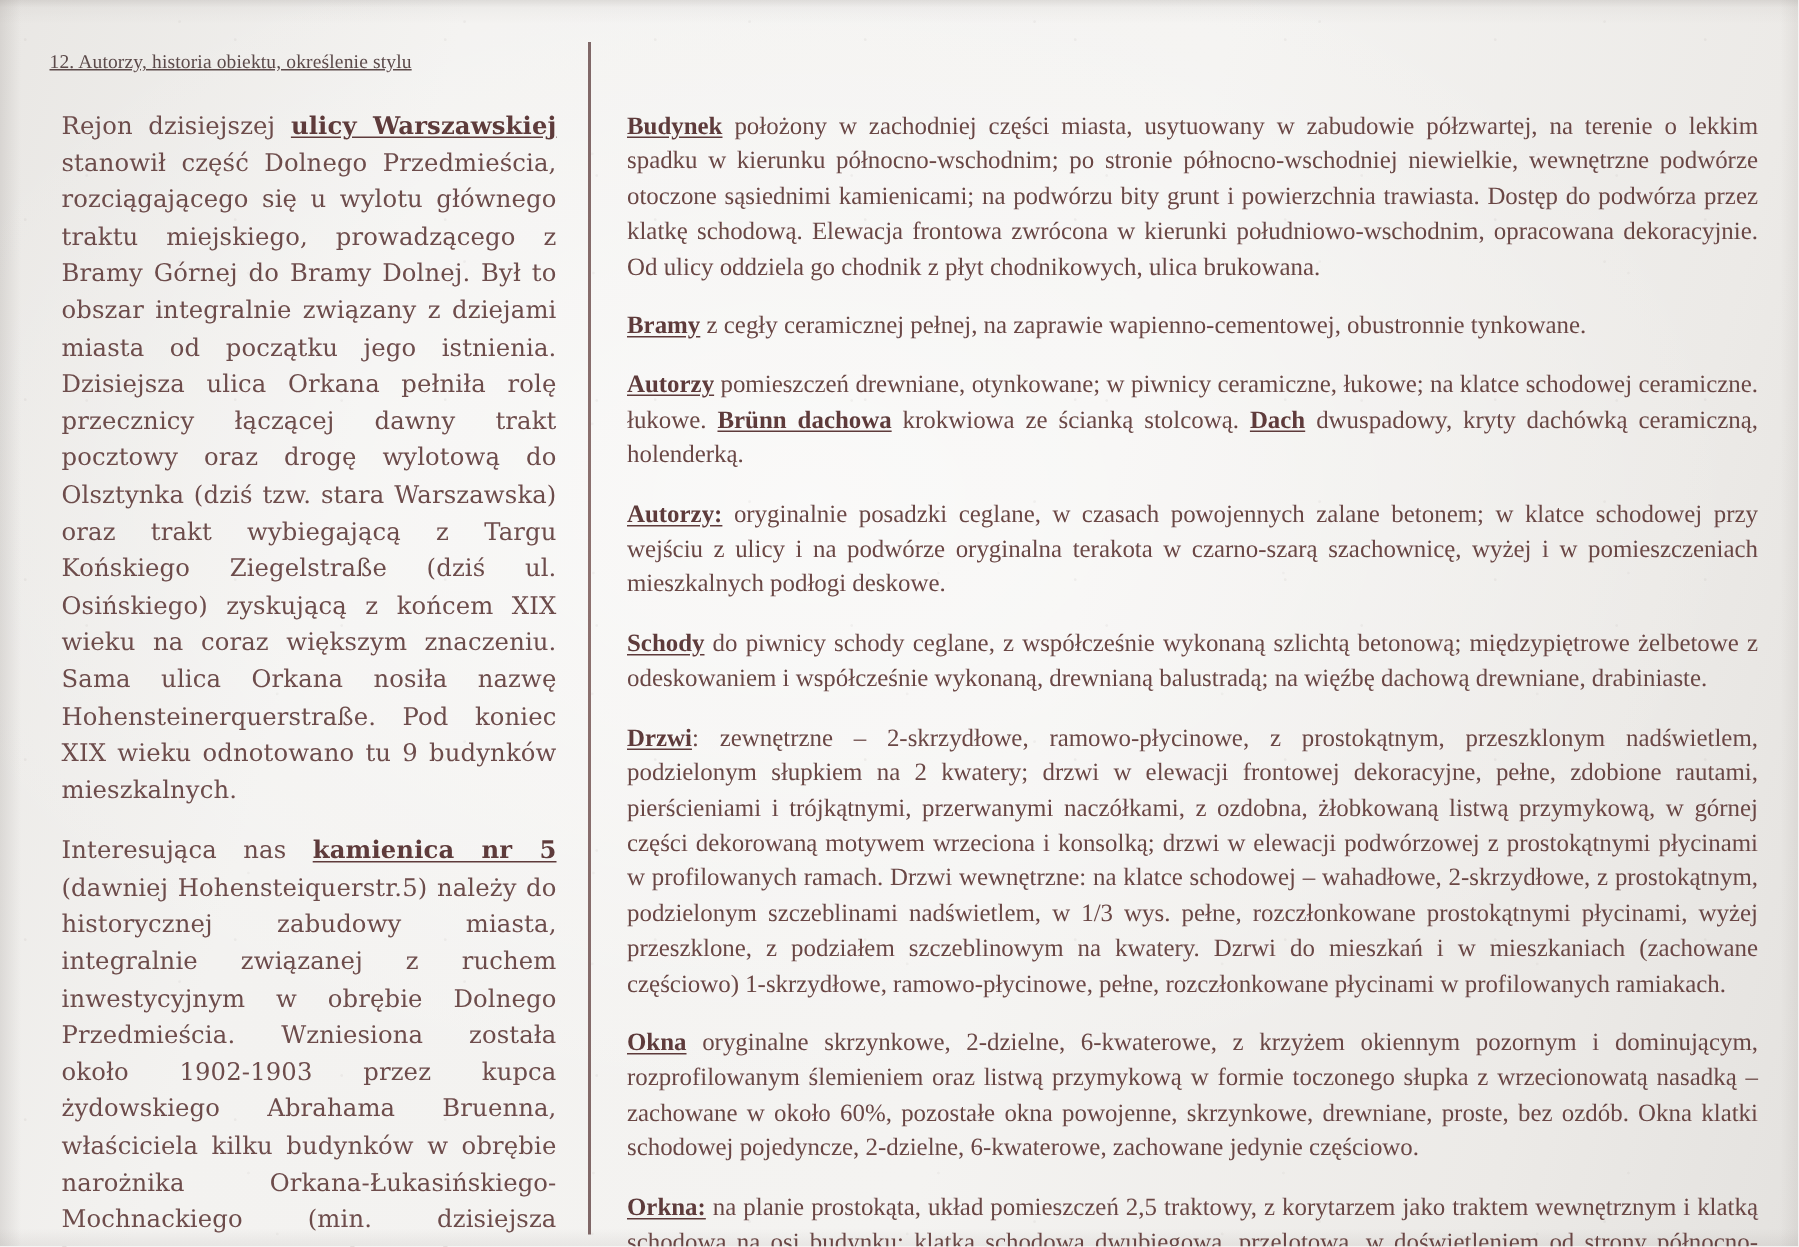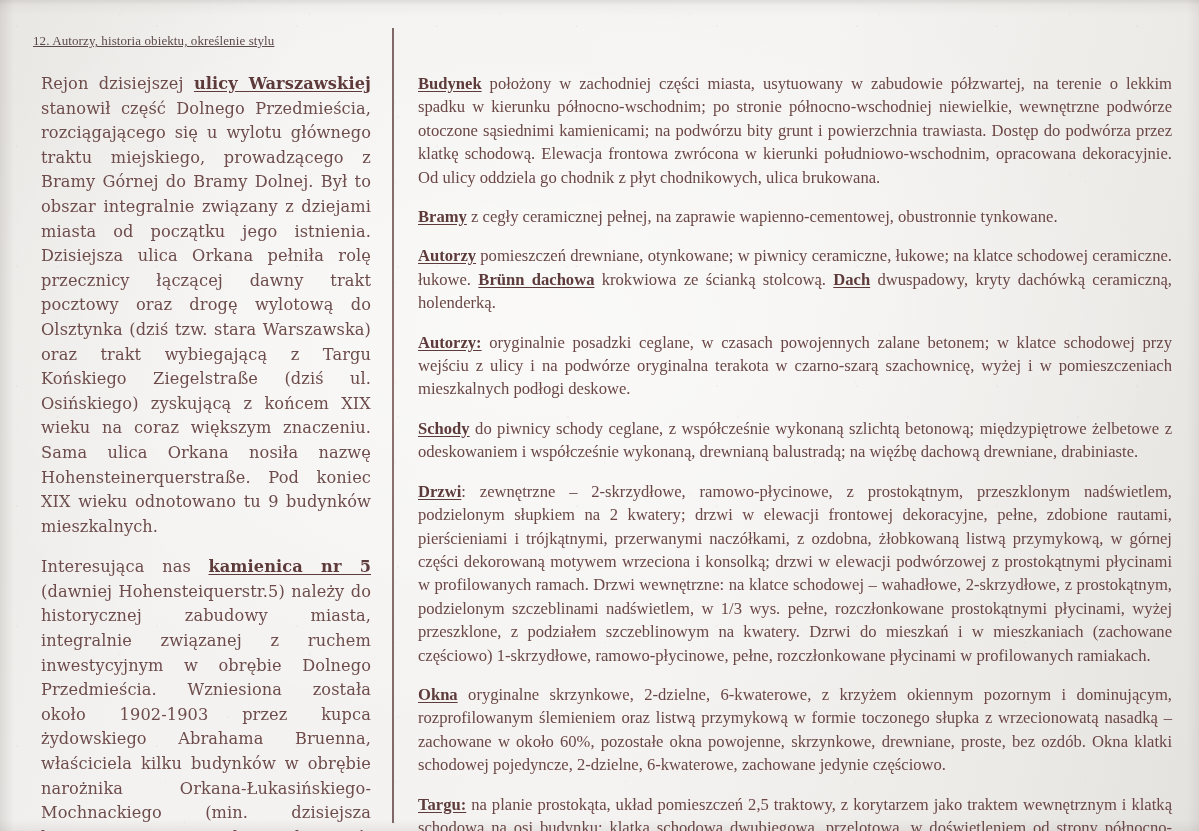--- a/index.html
+++ b/index.html
@@ -151,18 +151,18 @@
       </div>
 
     <div class="col" id="col-right">
         <p><span class="hl">Budynek</span> położony w zachodniej części miasta, usytuowany w zabudowie półzwartej, na terenie o lekkim spadku w kierunku północno-wschodnim; po stronie północno-wschodniej niewielkie, wewnętrzne podwórze otoczone sąsiednimi kamienicami; na podwórzu bity grunt i powierzchnia trawiasta. Dostęp do podwórza przez klatkę schodową. Elewacja frontowa zwrócona w kierunki południowo-wschodnim, opracowana dekoracyjnie. Od ulicy oddziela go chodnik z płyt chodnikowych, ulica brukowana.</p>
         <p><span class="hl">Bramy</span> z cegły ceramicznej pełnej, na zaprawie wapienno-cementowej, obustronnie tynkowane.</p>
         <p><span class="hl">Autorzy</span> pomieszczeń drewniane, otynkowane; w piwnicy ceramiczne, łukowe; na klatce schodowej ceramiczne. łukowe. <span class="hl">Brünn dachowa</span> krokwiowa ze ścianką stolcową. <span class="hl">Dach</span> dwuspadowy, kryty dachówką ceramiczną, holenderką.</p>
         <p><span class="hl">Autorzy:</span> oryginalnie posadzki ceglane, w czasach powojennych zalane betonem; w klatce schodowej przy wejściu z ulicy i na podwórze oryginalna terakota w czarno-szarą szachownicę, wyżej i w pomieszczeniach mieszkalnych podłogi deskowe.</p>
         <p><span class="hl">Schody</span> do piwnicy schody ceglane, z współcześnie wykonaną szlichtą betonową; międzypiętrowe żelbetowe z odeskowaniem i współcześnie wykonaną, drewnianą balustradą; na więźbę dachową drewniane, drabiniaste.</p>
         <p><span class="hl">Drzwi</span>: zewnętrzne – 2-skrzydłowe, ramowo-płycinowe, z prostokątnym, przeszklonym nadświetlem, podzielonym słupkiem na 2 kwatery; drzwi w elewacji frontowej dekoracyjne, pełne, zdobione rautami, pierścieniami i trójkątnymi, przerwanymi naczółkami, z ozdobna, żłobkowaną listwą przymykową, w górnej części dekorowaną motywem wrzeciona i konsolką; drzwi w elewacji podwórzowej z prostokątnymi płycinami w profilowanych ramach. Drzwi wewnętrzne: na klatce schodowej – wahadłowe, 2-skrzydłowe, z prostokątnym, podzielonym szczeblinami nadświetlem, w 1/3 wys. pełne, rozczłonkowane prostokątnymi płycinami, wyżej przeszklone, z podziałem szczeblinowym na kwatery. Dzrwi do mieszkań i w mieszkaniach (zachowane częściowo) 1-skrzydłowe, ramowo-płycinowe, pełne, rozczłonkowane płycinami w profilowanych ramiakach.</p>
         <p><span class="hl">Okna</span> oryginalne skrzynkowe, 2-dzielne, 6-kwaterowe, z krzyżem okiennym pozornym i dominującym, rozprofilowanym ślemieniem oraz listwą przymykową w formie toczonego słupka z wrzecionowatą nasadką – zachowane w około 60%, pozostałe okna powojenne, skrzynkowe, drewniane, proste, bez ozdób.  Okna klatki schodowej pojedyncze, 2-dzielne, 6-kwaterowe, zachowane jedynie częściowo.</p>
-        <p><span class="hl">Targu:</span> na planie prostokąta, układ pomieszczeń 2,5 traktowy, z korytarzem jako traktem wewnętrznym i klatką schodową na osi budynku; klatka schodowa dwubiegowa, przelotowa, w doświetleniem od strony północno-wschodniej, zryzalitowana. <span class="ital">c.d.załącznik nr 1</span></p>
+        <p><span class="hl">Orkna:</span> na planie prostokąta, układ pomieszczeń 2,5 traktowy, z korytarzem jako traktem wewnętrznym i klatką schodową na osi budynku; klatka schodowa dwubiegowa, przelotowa, w doświetleniem od strony północno-wschodniej, zryzalitowana. <span class="ital">c.d.załącznik nr 1</span></p>
       </div>
 
   </div>
   <div class="speckle"></div>
 </div>
 
 </body></html>

